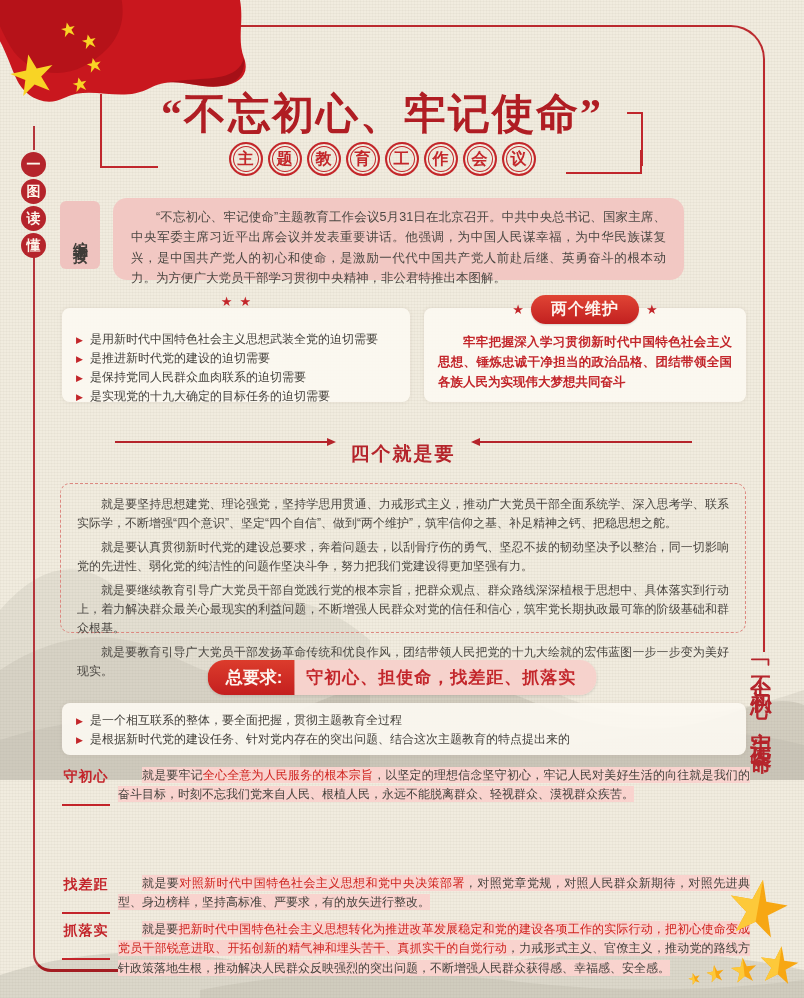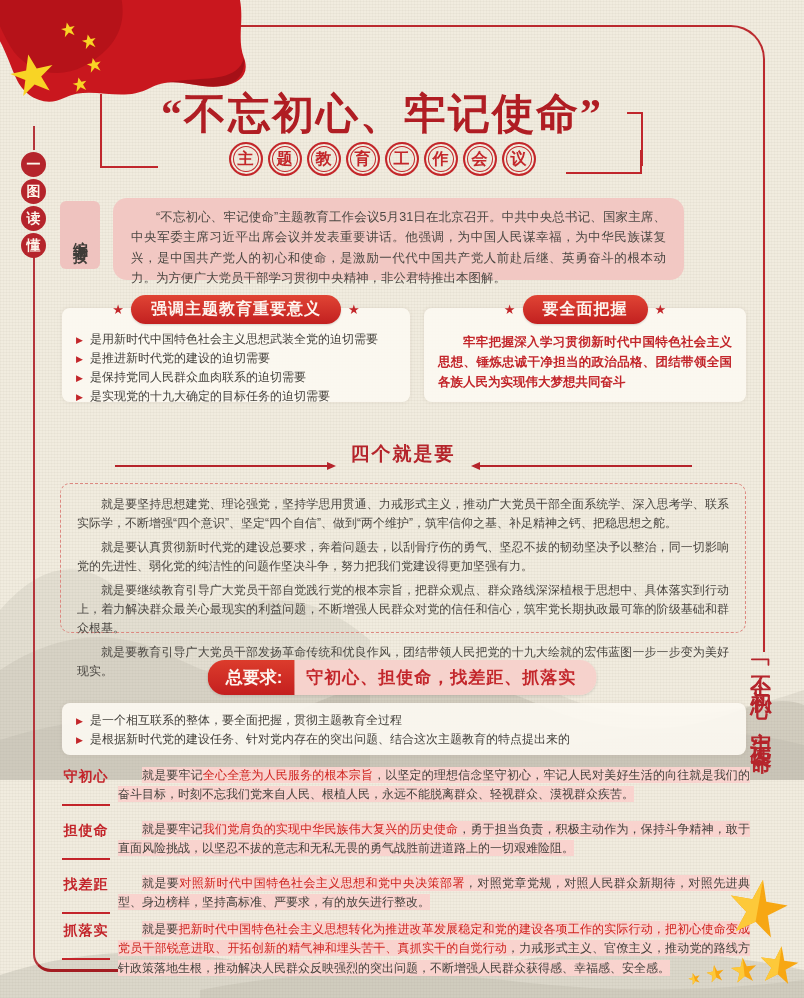--- a/index.html
+++ b/index.html
@@ -46,21 +46,21 @@
   .panel{background:rgba(252,249,241,.92);border-radius:8px;box-shadow:0 0 4px rgba(120,100,80,.12);z-index:2;box-sizing:border-box;}
   .imp-box{left:62px;top:308px;width:348px;height:94px;padding:22px 10px 8px 14px;}
   .imp-box ul{margin:0;padding:0;list-style:none;}
   .imp-box li{font-size:12px;color:#44413c;line-height:1.58;display:flex;align-items:flex-start;}
   .tri{color:#c3262a;font-size:9px;margin:3px 7px 0 0;flex:none;}
   .task-box{left:424px;top:308px;width:322px;height:94px;padding:24px 14px 8px 14px;
     font-size:12.5px;font-weight:bold;color:#c3262b;line-height:1.6;text-indent:2em;text-align:justify;}
   .imp-head{left:62px;top:295px;width:348px;}
   .task-head{left:424px;top:295px;width:322px;}
   
-  .fm-head{left:60px;top:441px;width:686px;z-index:2;display:flex;align-items:flex-end;justify-content:center;gap:24px;}
+  .fm-head{left:60px;top:441px;width:686px;z-index:2;display:flex;align-items:flex-start;justify-content:center;gap:24px;}
   .fm-title{color:#b5242b;font-weight:bold;font-size:19px;letter-spacing:2px;white-space:nowrap;}
   .hline{height:2px;background:#b5242b;width:212px;position:relative;}
   .hline.l::after{content:"";position:absolute;right:-9px;top:-3px;border-left:9px solid #b5242b;border-top:4px solid transparent;border-bottom:4px solid transparent;}
   .hline.r::before{content:"";position:absolute;left:-9px;top:-3px;border-right:9px solid #b5242b;border-top:4px solid transparent;border-bottom:4px solid transparent;}
   .fm-box{left:60px;top:483px;width:686px;height:150px;border:1px dashed #dd8880;border-radius:10px;z-index:2;
     padding:6px 16px;box-sizing:border-box;}
   .fm-box p{margin:5px 0;font-size:12px;line-height:1.58;color:#4b4742;text-indent:2em;text-align:justify;}
   
   .gr-banner{left:50%;top:660px;transform:translateX(-50%);z-index:2;display:flex;align-items:stretch;
     border-radius:17px;overflow:hidden;box-shadow:0 1px 3px rgba(0,0,0,.12);white-space:nowrap;}
@@ -140,21 +140,20 @@
     <span class="tc">议</span>
   </div>
 
   <div class="abs editor-label">
     <span>编者按</span>
   </div>
   <div class="abs editor-box">“不忘初心、牢记使命”主题教育工作会议5月31日在北京召开。中共中央总书记、国家主席、中央军委主席习近平出席会议并发表重要讲话。他强调，为中国人民谋幸福，为中华民族谋复兴，是中国共产党人的初心和使命，是激励一代代中国共产党人前赴后继、英勇奋斗的根本动力。为方便广大党员干部学习贯彻中央精神，非公君特推出本图解。</div>
 
   <div class="abs pill-row imp-head">
     <span class="pill-star">★</span>
-    <span class="pill">强调主题教育重要意义</span>
     <span class="pill-star">★</span>
   </div>
   <div class="abs panel imp-box">
     <ul>
       <li>
           <span class="tri">▶</span>
           <span>是用新时代中国特色社会主义思想武装全党的迫切需要</span>
         </li>
       <li>
           <span class="tri">▶</span>
@@ -166,21 +165,21 @@
         </li>
       <li>
           <span class="tri">▶</span>
           <span>是实现党的十九大确定的目标任务的迫切需要</span>
         </li>
     </ul>
   </div>
 
   <div class="abs pill-row task-head">
     <span class="pill-star">★</span>
-    <span class="pill">要全面把握</span>
+    <span class="pill">两个维护</span>
     <span class="pill-star">★</span>
   </div>
   <div class="abs panel task-box">牢牢把握深入学习贯彻新时代中国特色社会主义思想、锤炼忠诚干净担当的政治品格、团结带领全国各族人民为实现伟大梦想共同奋斗</div>
 
   <div class="abs fm-head">
     <span class="hline l"></span>
     <span class="fm-title">四个就是要</span>
     <span class="hline r"></span>
   </div>
   <div class="abs fm-box">
@@ -202,24 +201,20 @@
     <div>
         <span class="tri">▶</span>
         <span>是根据新时代党的建设任务、针对党内存在的突出问题、结合这次主题教育的特点提出来的</span>
       </div>
   </div>
 
   <div class="abs def-row" style="top:766px;">
     <span class="def-term">守初心</span>
     <div class="def-text"><span class="hl"><span>就是要牢记</span><span class="em-red">全心全意为人民服务的根本宗旨</span><span>，以坚定的理想信念坚守初心，牢记人民对美好生活的向往就是我们的奋斗目标，时刻不忘我们党来自人民、根植人民，永远不能脱离群众、轻视群众、漠视群众疾苦。</span></span></div>
   </div>
-  <div class="abs def-row" style="top:820px;">
-    <span class="def-term">担使命</span>
-    <div class="def-text"><span class="hl"><span>就是要牢记</span><span class="em-red">我们党肩负的实现中华民族伟大复兴的历史使命</span><span>，勇于担当负责，积极主动作为，保持斗争精神，敢于直面风险挑战，以坚忍不拔的意志和无私无畏的勇气战胜前进道路上的一切艰难险阻。</span></span></div>
-  </div>
   <div class="abs def-row" style="top:874px;">
     <span class="def-term">找差距</span>
     <div class="def-text"><span class="hl"><span>就是要</span><span class="em-red">对照新时代中国特色社会主义思想和党中央决策部署</span><span>，对照党章党规，对照人民群众新期待，对照先进典型、身边榜样，坚持高标准、严要求，有的放矢进行整改。</span></span></div>
   </div>
   <div class="abs def-row" style="top:920px;">
     <span class="def-term">抓落实</span>
     <div class="def-text"><span class="hl"><span>就是要</span><span class="em-red">把新时代中国特色社会主义思想转化为推进改革发展稳定和党的建设各项工作的实际行动，把初心使命变成党员干部锐意进取、开拓创新的精气神和埋头苦干、真抓实干的自觉行动</span><span>，力戒形式主义、官僚主义，推动党的路线方针政策落地生根，推动解决人民群众反映强烈的突出问题，不断增强人民群众获得感、幸福感、安全感。</span></span></div>
   </div>
 
   <div class="abs side-quote">「不忘初心　牢记使命」</div>

